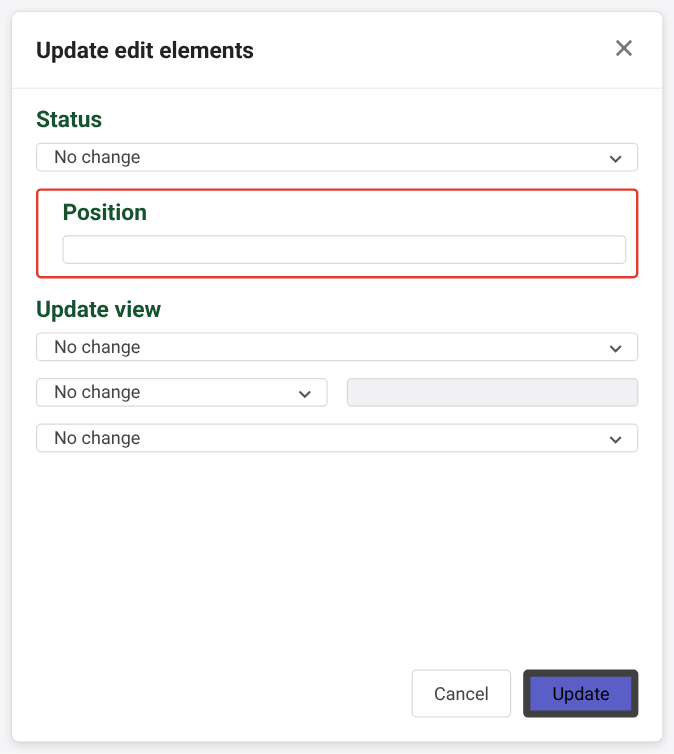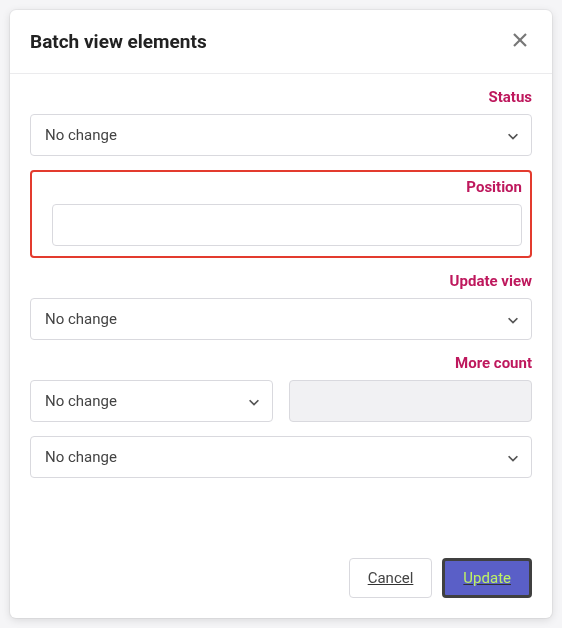--- a/index.html
+++ b/index.html
@@ -57,41 +57,40 @@
     }
     .modal-body {
       padding: 14px 20px 8px 20px;
       flex: 1;
     }
     .form-group {
       margin-bottom: 14px;
     }
     .form-label {
       display: block;
-      font-size: 15px;
+      font-size: 19px;
       font-weight: 700;
-      color: #be185d;
+      color: #14532d;
       margin-bottom: 8px;
-      text-align: right;
     }
     .highlight-box {
       border: 2px solid #e33b2e;
       border-radius: 4px;
       padding: 6px 8px 10px 20px;
       margin-bottom: 14px;
     }
     .highlight-box .form-label {
       margin-bottom: 8px;
     }
     .select-wrap {
       position: relative;
     }
     .select, .text-input, .disabled-input {
       width: 100%;
-      height: 42px;
+      height: 24px;
       border: 1px solid #d9d9de;
       border-radius: 4px;
       background: #fff;
       font-size: 15px;
       color: #444;
       padding: 0 34px 0 14px;
       appearance: none;
       -webkit-appearance: none;
       font-family: inherit;
       cursor: pointer;
@@ -128,49 +127,48 @@
     .disabled-input {
       background: #f1f1f3;
       cursor: default;
       color: #999;
     }
     .modal-footer {
       padding: 14px 20px 20px 20px;
       display: flex;
       justify-content: flex-end;
       gap: 10px;
-      text-decoration: underline;
     }
     .btn {
       height: 40px;
       border-radius: 4px;
       font-size: 15px;
       font-family: inherit;
       cursor: pointer;
       padding: 0 18px;
       border: 1px solid transparent;
     }
     .btn-secondary {
       background: #fff;
       border: 1px solid #d9d9de;
       color: #444;
     }
     .btn-primary {
       background: #5a5fc7;
-      color: #bef264;
-      border: 3px solid #404040;
+      color: #000000;
+      border: 6px solid #404040;
     }
   </style>
 </head>
 <body>
 
 <div class="modal">
 
   <div class="modal-header">
-    <h2 class="modal-title">Batch view elements</h2>
+    <h2 class="modal-title">Update edit elements</h2>
     <button class="close-btn">
       <span>
         <svg viewBox="0 0 16 16">
             <line x1="2" y1="2" x2="14" y2="14"></line>
             <line x1="14" y1="2" x2="2" y2="14"></line>
           </svg>
       </span>
     </button>
   </div>
 
@@ -199,21 +197,20 @@
         <button class="select">No change</button>
         <span class="chevron">
           <svg viewBox="0 0 16 16">
               <polyline points="3,6 8,11 13,6"></polyline>
             </svg>
         </span>
       </div>
     </div>
 
     <div class="form-group">
-      <label class="form-label">More count</label>
       <div class="two-col">
         <div class="col-half select-wrap">
           <button class="select">No change</button>
           <span class="chevron">
             <svg viewBox="0 0 16 16">
                 <polyline points="3,6 8,11 13,6"></polyline>
               </svg>
           </span>
         </div>
         <div class="col-half">

